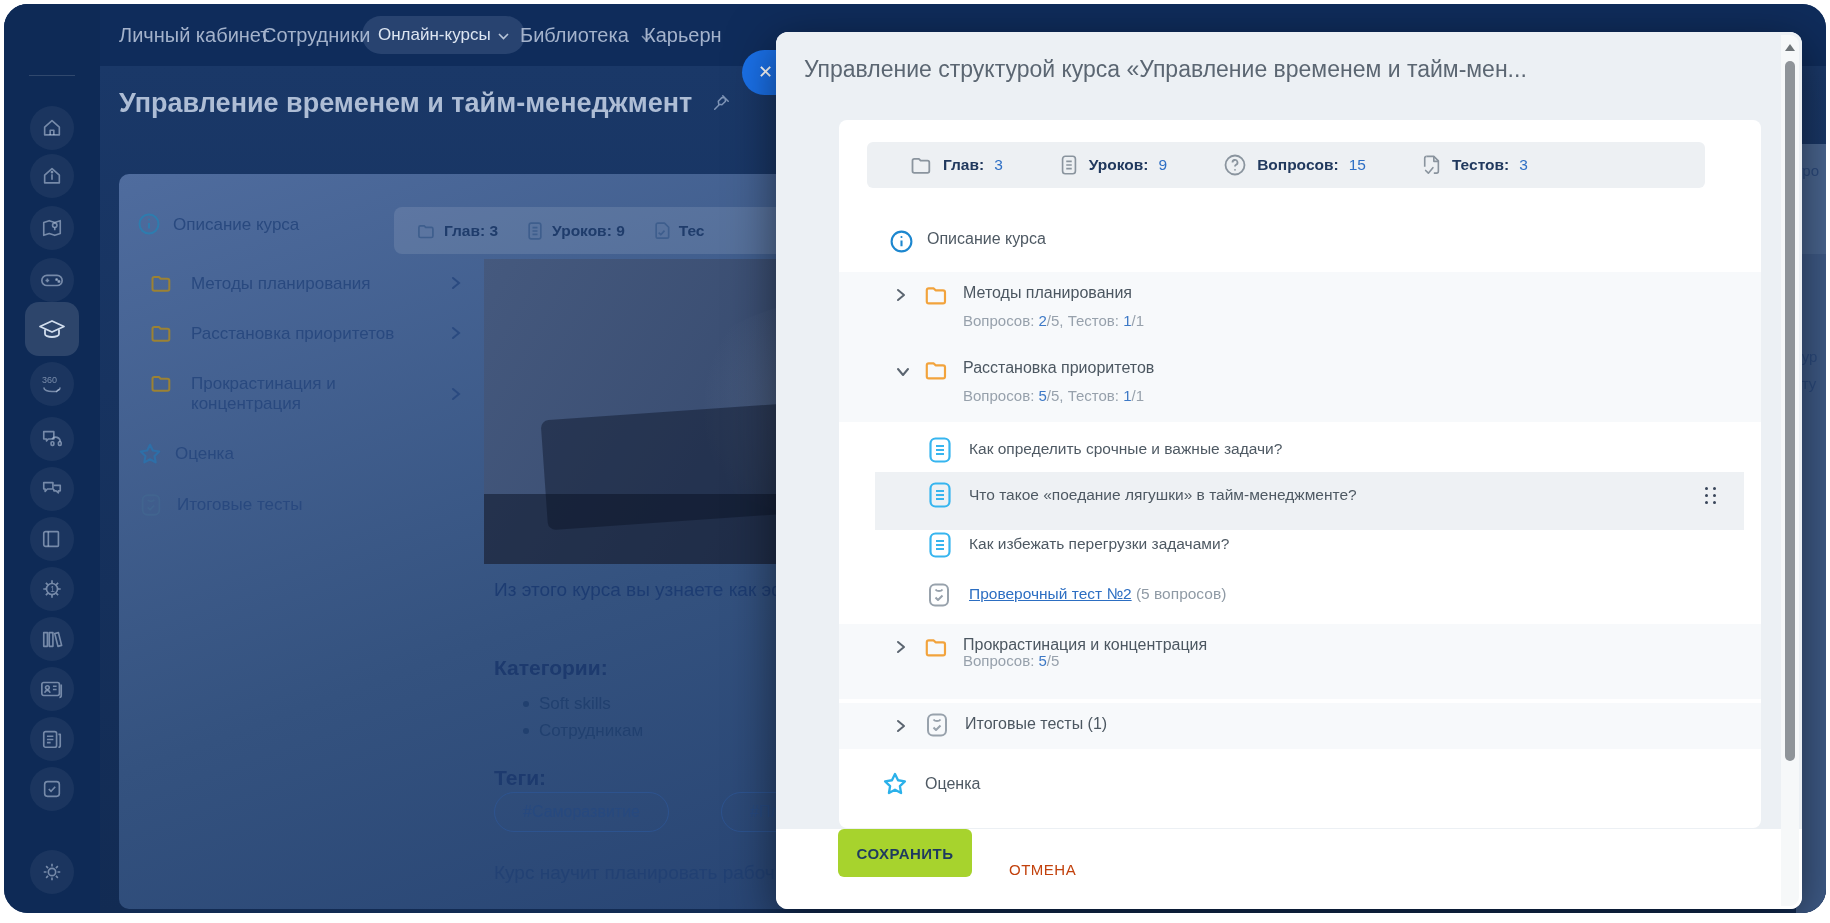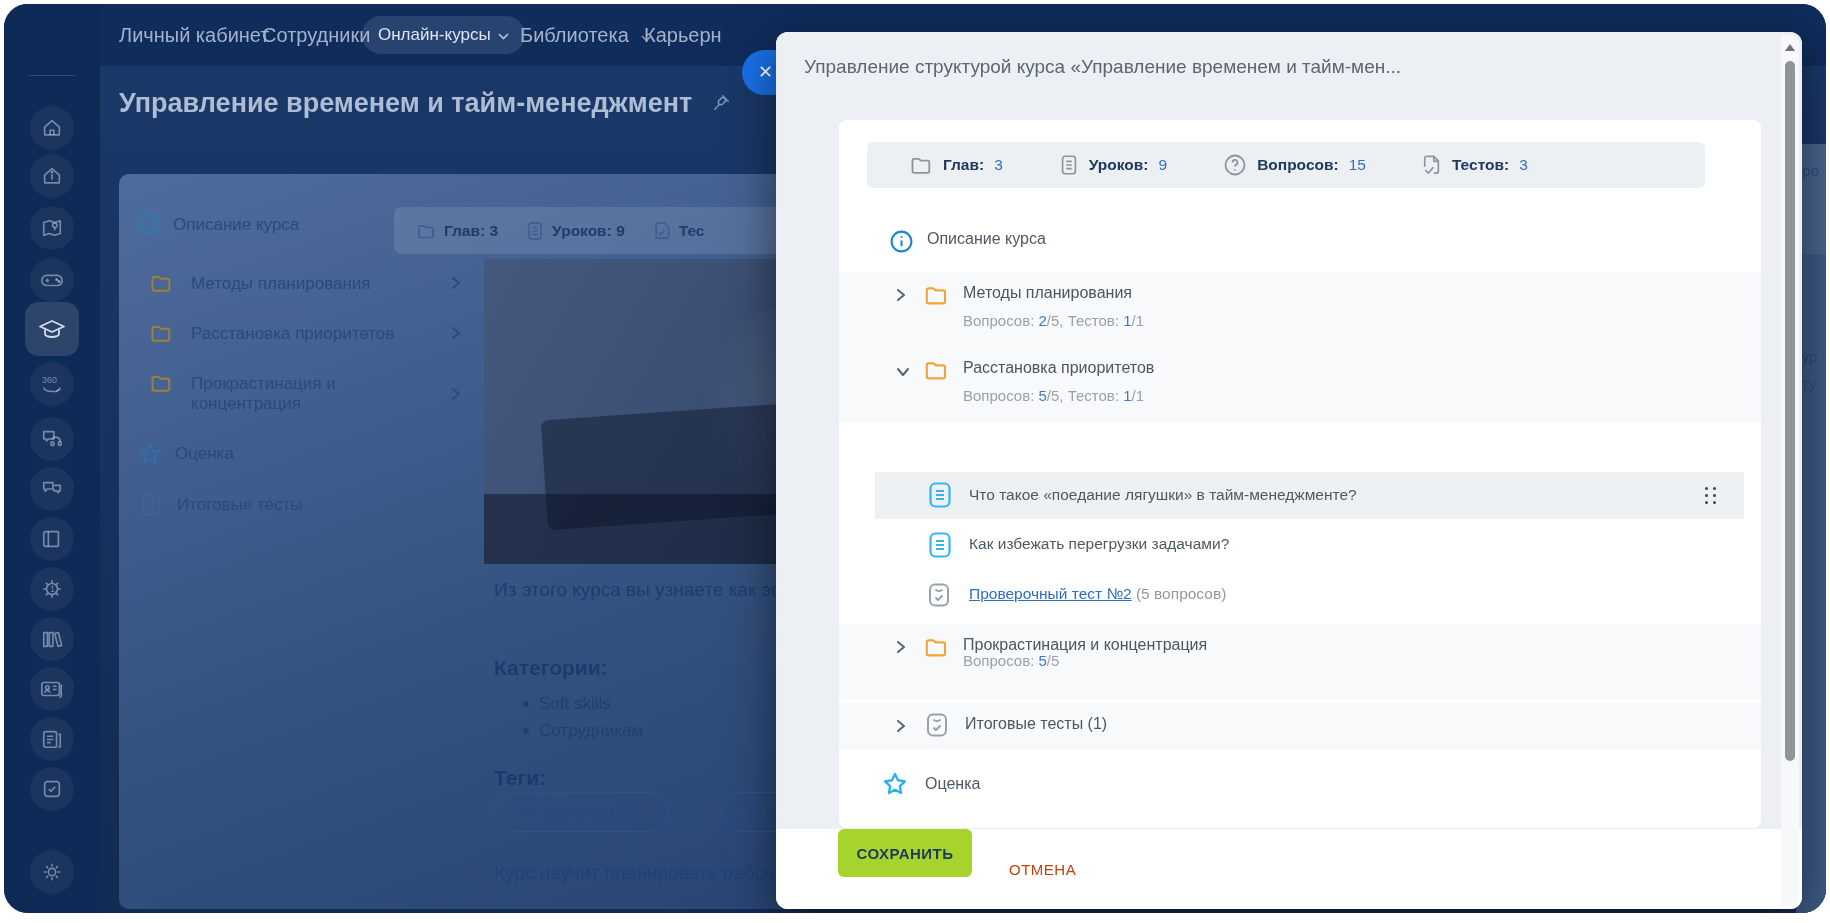--- a/index.html
+++ b/index.html
@@ -64,39 +64,39 @@
 
   
   .close-btn { position:absolute; left:738px; top:46px; width:74px; height:45px; border-radius:23px;
                background:#1a70e8; z-index:5; cursor:pointer; }
   .close-btn span { position:absolute; left:16px; top:11px; color:#fff; font-size:18px; }
 
   
   .modal { position:absolute; left:772px; top:28px; width:1026px; height:877px; border-radius:12px;
            background:#fff; z-index:10; box-shadow:0 12px 48px rgba(0,0,0,.5); }
   .mbody { position:absolute; left:0; right:0; top:0; bottom:80px; background:#ecf0f4; border-radius:12px 12px 0 0; }
-  .mtitle { position:absolute; left:28px; top:24px; width:940px; font-size:19px; color:#5b6672; white-space:nowrap; overflow:hidden; }
+  .mtitle { position:absolute; left:28px; top:24px; width:940px; font-size:23px; color:#5b6672; white-space:nowrap; overflow:hidden; }
   .mcard { position:absolute; left:63px; top:88px; width:922px; height:708px; background:#fff; border-radius:8px; }
 
   .mstats { position:absolute; left:28px; top:22px; width:838px; height:46px; background:#edf0f3; border-radius:6px;
             display:flex; align-items:center; padding-left:42px; }
   .mstat { display:flex; align-items:center; margin-right:56px; white-space:nowrap; }
   .mstat svg { color:#8a949e; margin-right:10px; }
   .mstat .lbl { font-size:15.5px; font-weight:bold; color:#21395e; margin-right:10px; }
   .mstat .val { font-size:15.5px; color:#2e6fc5; }
 
   .trow { position:absolute; left:0; width:100%; }
   .gray { background:#f7f9fb; }
   .chev { position:absolute; color:#5b6570; }
   .chev.open { transform:rotate(90deg); }
   .t-title { position:absolute; left:124px; font-size:16px; color:#4c5761; white-space:nowrap; }
   .t-sub   { position:absolute; left:124px; font-size:15px; color:#97a1ac; white-space:nowrap; }
   .t-sub .bl { color:#3d79c6; }
   .l-text { position:absolute; left:130px; font-size:15.5px; color:#4e5963; white-space:nowrap; }
-  .hl-row { position:absolute; left:36px; right:17px; top:352px; height:47px; background:#eef1f4; border-radius:0; }
+  .hl-row { position:absolute; left:36px; right:17px; top:352px; height:58px; background:#eef1f4; border-radius:0; }
   .drag { position:absolute; right:28px; top:15px; width:11px; height:17px; display:grid;
           grid-template-columns:3px 3px; grid-template-rows:3px 3px 3px; gap:4px 5px; cursor:grab; }
   .drag i { background:#39465a; border-radius:50%; }
   .link { font-size:15.5px; color:#2c6ec2; text-decoration:underline; cursor:pointer; }
   .link-suffix { font-size:15.5px; color:#8f9aa5; }
 
   .mfooter { position:absolute; left:0; right:0; bottom:0; height:80px; background:#fff; border-radius:0 0 12px 12px;
              display:flex; padding-left:62px; }
   .save-btn { width:134px; height:48px; border:none; border-radius:6px; background:#a7d32d;
               color:#1e3a5f; font-family:inherit; font-size:15px; font-weight:bold; letter-spacing:.5px; cursor:pointer; }
@@ -465,20 +465,29 @@
               <svg width="26" height="26" viewBox="0 0 24 24" fill="none" stroke="#f2a33c" stroke-width="2" stroke-linejoin="round">
                   <path d="M3.5 18V7.7c0-1 .8-1.8 1.8-1.8h4.6l1.7 1.8h6.9c1 0 1.8.8 1.8 1.8V18c0 1-.8 1.8-1.8 1.8H5.3c-1 0-1.8-.8-1.8-1.8z"></path>
                 </svg>
             </span>
             <span class="t-title" style="top:12px">Расстановка приоритетов</span>
             <span class="t-sub" style="top:40px">
               <span>Вопросов: </span><span class="bl">5</span><span>/5, Тестов: </span><span class="bl">1</span><span>/1</span>
             </span>
           </div>
 
+          <div class="trow" style="top:307px; height:46px">
+            <span style="position:absolute; left:90px; top:10px">
+              <svg width="22" height="26" viewBox="0 0 22 26" fill="none" stroke="#37b5ef" stroke-width="2.2">
+                  <rect x="1.5" y="1.5" width="19" height="23" rx="5"></rect>
+                  <path d="M7 9h8M7 13h8M7 17h8" stroke-width="1.9"></path>
+                </svg>
+            </span>
+            <span class="l-text" style="top:13px">Как определить срочные и важные задачи?</span>
+          </div>
 
           <div class="hl-row">
             <span style="position:absolute; left:54px; top:10px">
               <svg width="22" height="26" viewBox="0 0 22 26" fill="none" stroke="#37b5ef" stroke-width="2.2">
                   <rect x="1.5" y="1.5" width="19" height="23" rx="5"></rect>
                   <path d="M7 9h8M7 13h8M7 17h8" stroke-width="1.9"></path>
                 </svg>
             </span>
             <span class="l-text" style="left:94px; top:14px">Что такое «поедание лягушки» в тайм-менеджменте?</span>
             <span class="drag">

